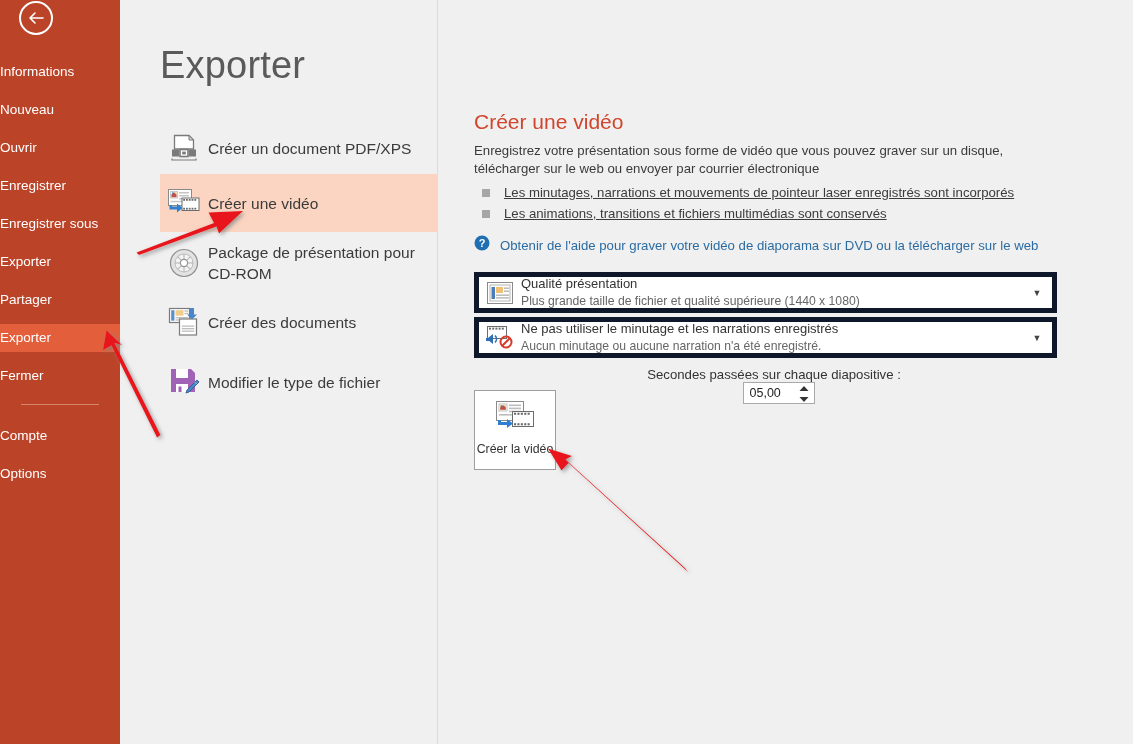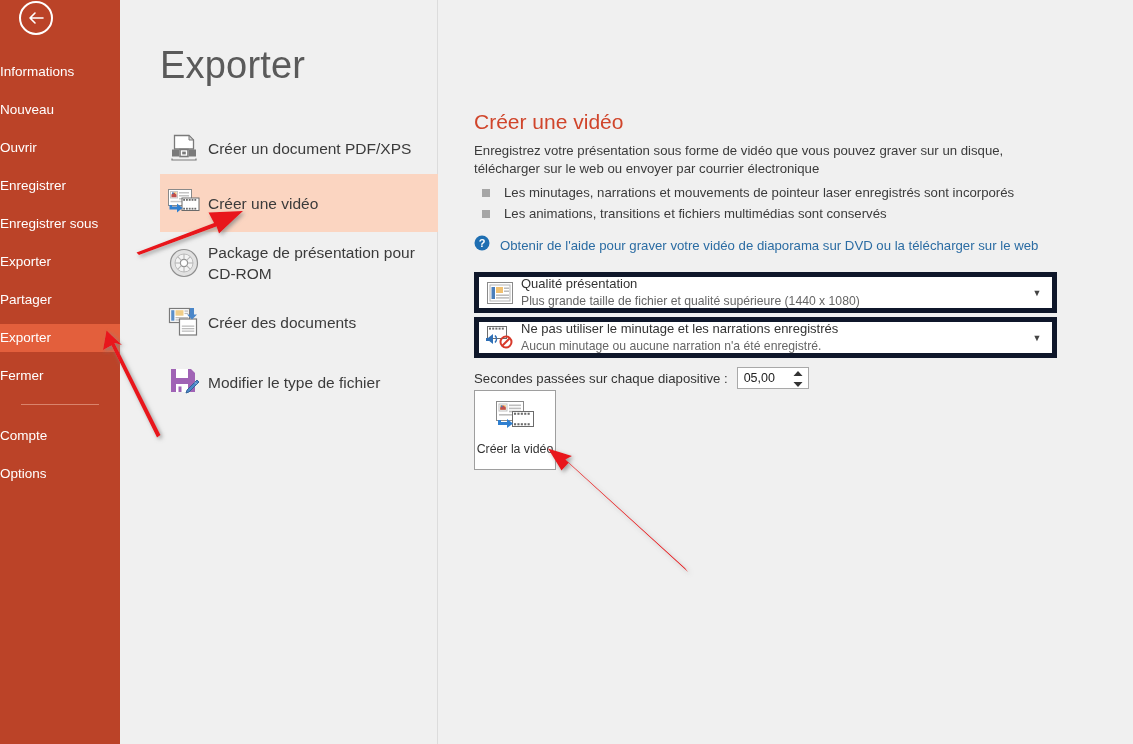--- a/index.html
+++ b/index.html
@@ -121,20 +121,21 @@
   .bullet-sq {
     width: 8px; height: 8px;
     background: #a6a6a6;
     margin: 5px 14px 0 8px;
     min-width: 8px;
   }
   .bullet-txt {
     font-size: 13.2px;
     color: #3b3b3b;
     line-height: 18px;
+    text-decoration: underline;
   }
   #help-row {
     display: flex;
     align-items: center;
     margin-top: 12px;
   }
   #help-link {
     font-size: 13.2px;
     color: #2b6ca3;
     margin-left: 10px;
@@ -163,20 +164,21 @@
     text-align: center;
     font-size: 9px;
     color: #444;
   }
 
   
   #spin-row {
     display: flex;
     align-items: center;
     margin-top: 9px;
+    flex-direction: column;
   }
   #spin-label { font-size: 13.2px; color: #333; }
   #spinner {
     margin-left: 9px;
     width: 72px; height: 22px;
     border: 1px solid #a9a9a9;
     background: #fff;
     display: flex;
     align-items: center;
     position: relative;

